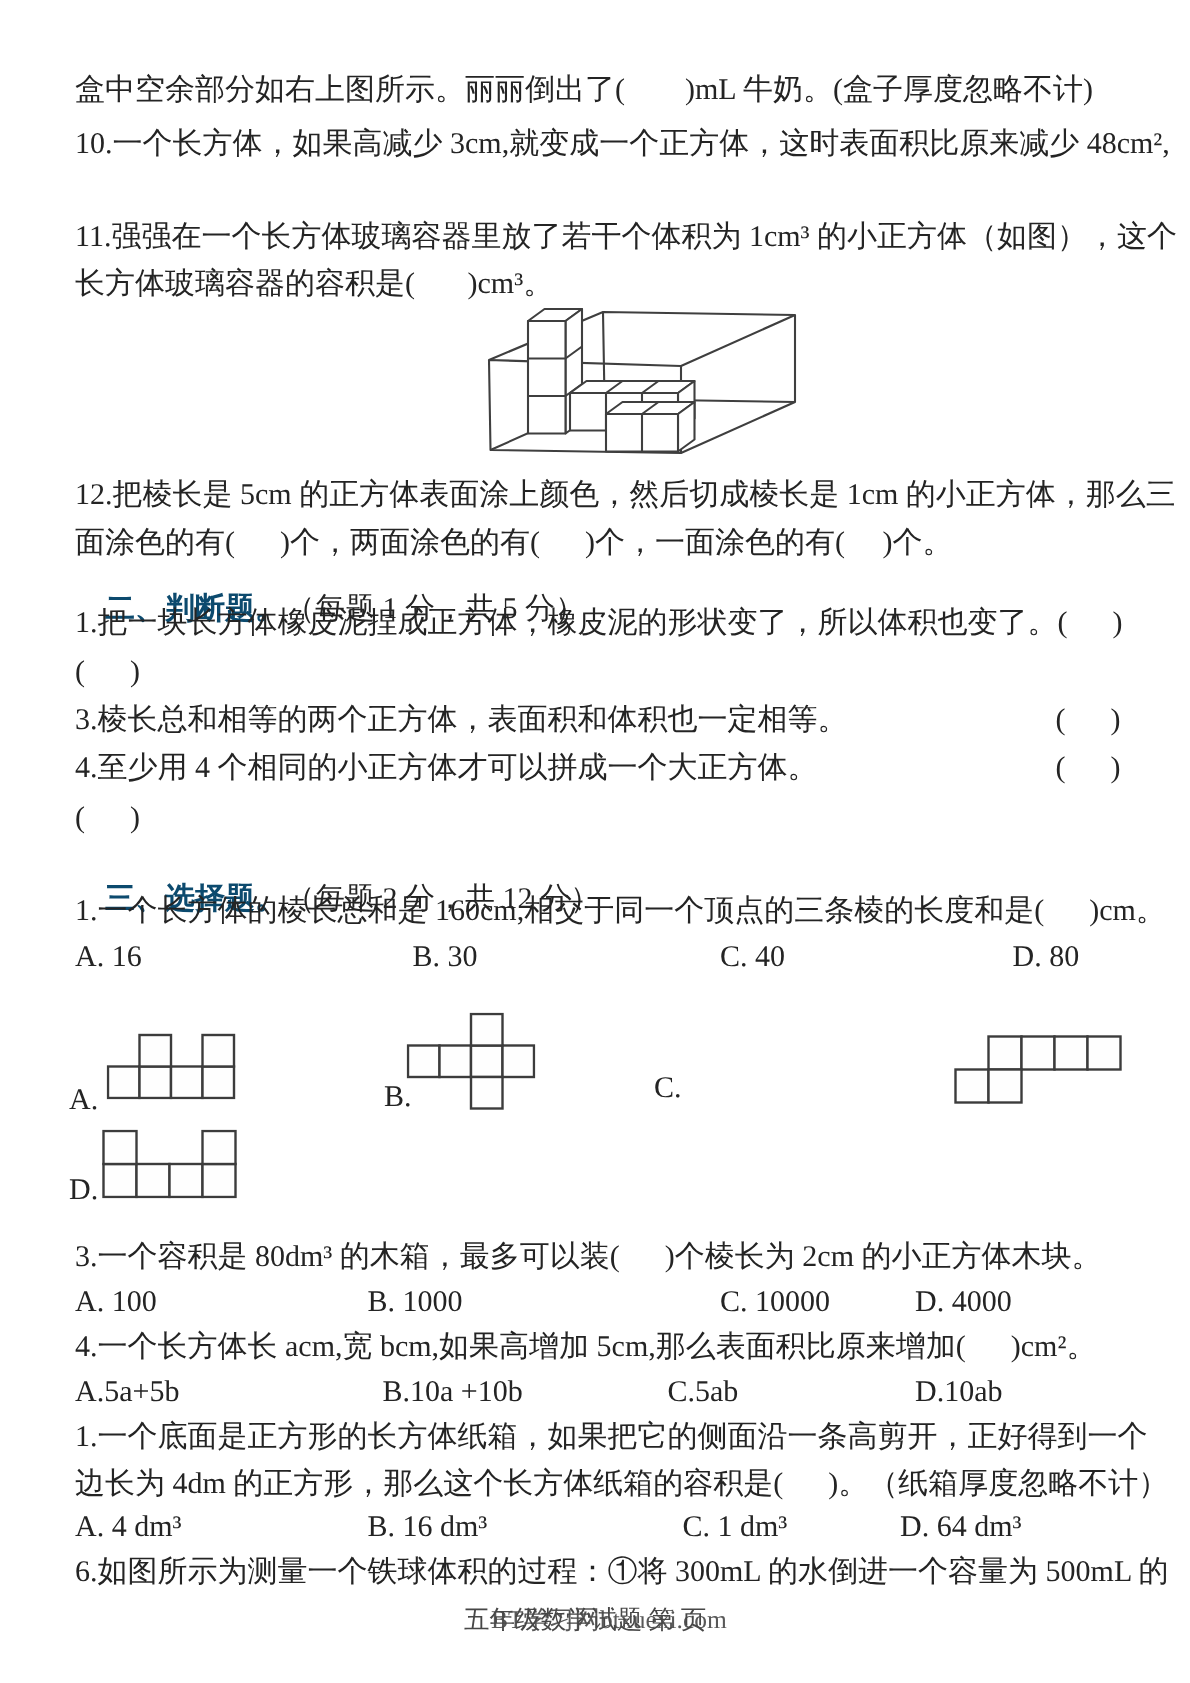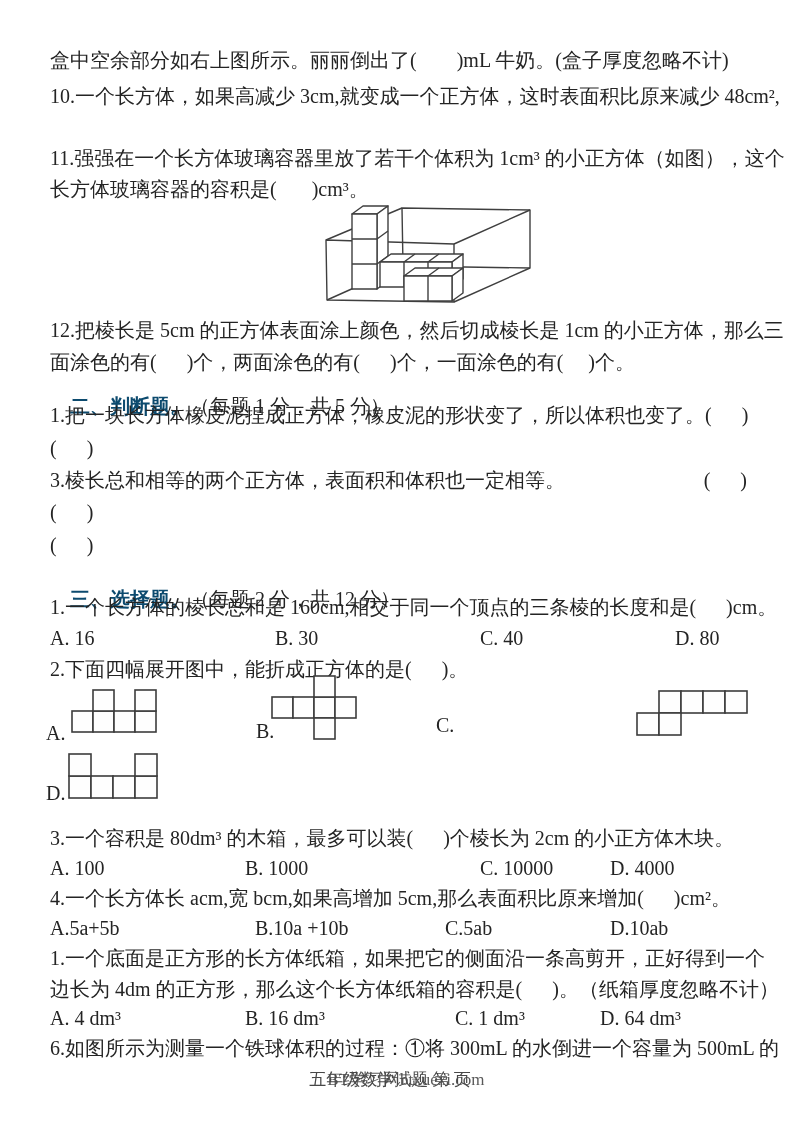--- a/index.html
+++ b/index.html
@@ -88,39 +88,39 @@
     <span class="blank">(      )</span>
   </div>
   <div class="line judge" style="top:436px">
     <span class="blank">(      )</span>
   </div>
   <div class="line judge" style="top:468px">
     <span>3.棱长总和相等的两个正方体，表面积和体积也一定相等。</span>
     <span class="blank">(      )</span>
   </div>
   <div class="line judge" style="top:500px">
+    <span>4.至少用 4 个相同的小正方体才可以拼成一个大正方体。</span>
     <span class="blank">(      )</span>
   </div>
   <div class="line judge" style="top:533px">
     <span class="blank">(      )</span>
   </div>
 
   <div class="line sec" style="top:563px">
     <span class="sec-title">三、选择题。</span><span>（每题 2 分，共 12 分）</span>
   </div>
 
   <div class="line" style="top:595px">1.一个长方体的棱长总和是 160cm,相交于同一个顶点的三条棱的长度和是(      )cm。</div>
   <div class="line optrow row-c1" style="top:626px">
     <span>A. 16</span>
     <span>B. 30</span>
     <span>C. 40</span>
     <span>D. 80</span>
   </div>
 
-  <div class="line" style="top:657px">2.下面四幅展开图中，能折成正方体的是(      )。</div>
 
   <div class="net-label" style="left:46px;  top:722px">A.</div>
   <svg class="fig" style="left:71px; top:688px" width="88" height="45" viewBox="0 0 88 45">
     <rect class="cell" x="1" y="23" width="21" height="21"></rect>
     <rect class="cell" x="22" y="23" width="21" height="21"></rect>
     <rect class="cell" x="43" y="23" width="21" height="21"></rect>
     <rect class="cell" x="64" y="23" width="21" height="21"></rect>
     <rect class="cell" x="22" y="2" width="21" height="21"></rect>
     <rect class="cell" x="64" y="2" width="21" height="21"></rect>
   </svg>

